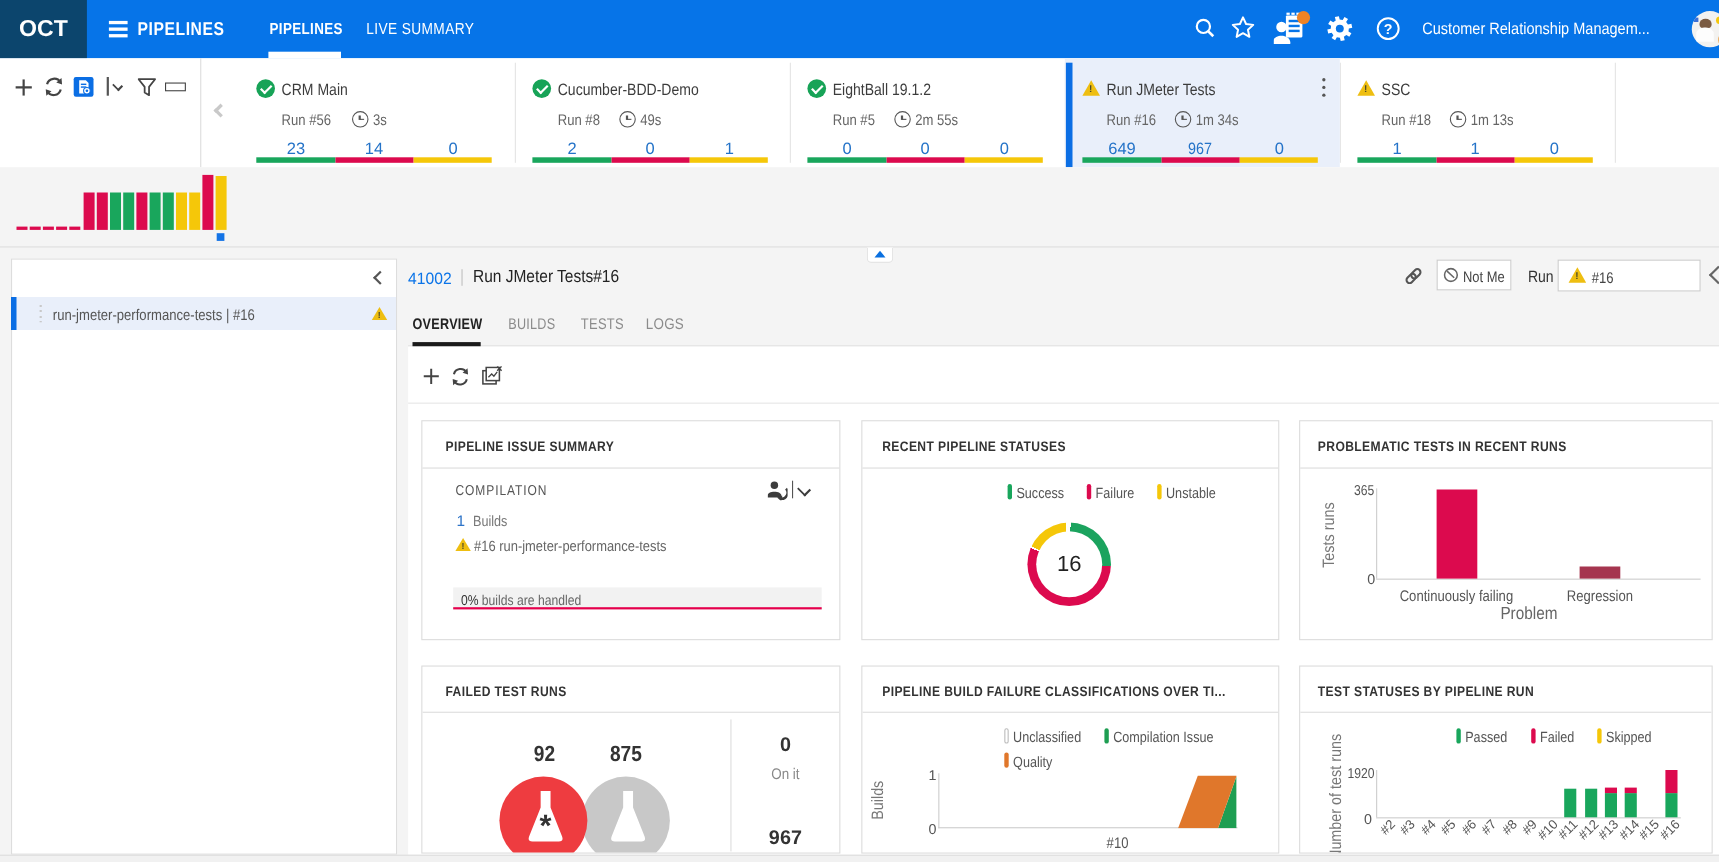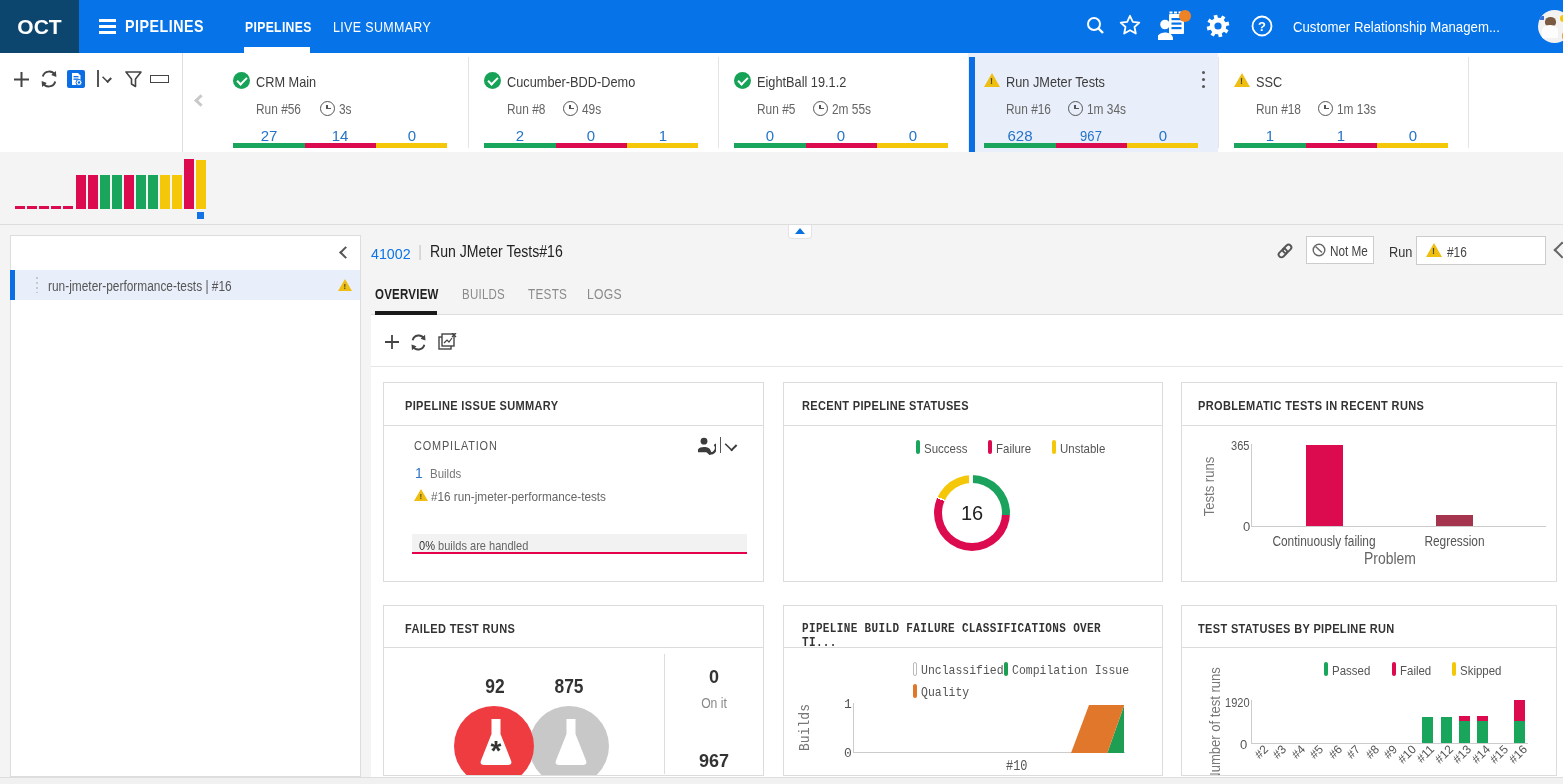--- a/index.html
+++ b/index.html
@@ -135,21 +135,21 @@
 
     <div class="abs" style="left:968px;top:53px;width:250px;height:99px;background:#e9effa;"></div>
     <div class="abs" style="left:969px;top:57px;width:6px;height:95px;background:#0b6ee4;"></div>
     <div class="abs" style="left:1202px;top:71px;width:3px;height:3px;background:#555;border-radius:50%;box-shadow:0 7px 0 #555, 0 14px 0 #555;"></div>
 
     <div class="abs ok-ic" style="left:233px;top:72px;"></div>
     <div class="abs" style="left:256px;top:73px;color:#3c3c3c;font-size:15px;;transform:scaleX(0.85);transform-origin:left top;">CRM Main</div>
     <div class="abs" style="left:256px;top:101px;color:#656565;font-size:14px;;transform:scaleX(0.85);transform-origin:left top;">Run #56</div>
     <div class="abs clock-ic" style="left:320px;top:101px;"></div>
     <div class="abs" style="left:339px;top:101px;color:#656565;font-size:14px;;transform:scaleX(0.85);transform-origin:left top;">3s</div>
-    <div class="abs num" style="left:233px;top:127px;">27</div>
+    <div class="abs num" style="left:233px;top:127px;">23</div>
     <div class="abs num" style="left:304px;top:127px;">14</div>
     <div class="abs num" style="left:376px;top:127px;">0</div>
     <div class="abs seg" style="left:233px;">
         <i class="sg"></i>
         <i class="sr"></i>
         <i class="sy"></i>
       </div>
 
     <div class="abs ok-ic" style="left:484px;top:72px;"></div>
     <div class="abs" style="left:507px;top:73px;color:#3c3c3c;font-size:15px;;transform:scaleX(0.85);transform-origin:left top;">Cucumber-BDD-Demo</div>
@@ -177,21 +177,21 @@
         <i class="sg"></i>
         <i class="sr"></i>
         <i class="sy"></i>
       </div>
 
     <div class="abs warn-ic" style="left:984px;top:73px;"></div>
     <div class="abs" style="left:1006px;top:73px;color:#3c3c3c;font-size:15px;;transform:scaleX(0.85);transform-origin:left top;">Run JMeter Tests</div>
     <div class="abs" style="left:1006px;top:101px;color:#656565;font-size:14px;;transform:scaleX(0.85);transform-origin:left top;">Run #16</div>
     <div class="abs clock-ic" style="left:1068px;top:101px;"></div>
     <div class="abs" style="left:1087px;top:101px;color:#656565;font-size:14px;;transform:scaleX(0.85);transform-origin:left top;">1m 34s</div>
-    <div class="abs num" style="left:984px;top:127px;">628</div>
+    <div class="abs num" style="left:984px;top:127px;">649</div>
     <div class="abs num" style="left:1055px;top:127px;;transform:scaleX(0.87);transform-origin:center top;">967</div>
     <div class="abs num" style="left:1127px;top:127px;">0</div>
     <div class="abs seg" style="left:984px;">
         <i class="sg"></i>
         <i class="sr"></i>
         <i class="sy"></i>
       </div>
 
     <div class="abs warn-ic" style="left:1234px;top:73px;"></div>
     <div class="abs" style="left:1256px;top:73px;color:#3c3c3c;font-size:15px;;transform:scaleX(0.85);transform-origin:left top;">SSC</div>
@@ -366,21 +366,21 @@
             <path d="M11.5 0 h9 v15 l10.5 26.5 q1.6 4.5 -3 4.5 h-24 q-4.6 0 -3 -4.5 L11.5 15 Z" fill="#fff"></path>
             <text x="16" y="41" text-anchor="middle" font-size="28" font-weight="bold" fill="#333" font-family="Liberation Sans, sans-serif">*</text>
           </svg>
       </div>
       <div class="abs" style="left:280px;top:48px;width:1px;height:120px;background:#ddd;"></div>
       <div class="abs" style="left:300px;top:61px;width:60px;text-align:center;color:#333;font-size:18px;font-weight:bold;">0</div>
       <div class="abs" style="left:300px;top:89px;width:60px;text-align:center;color:#888;font-size:14px;;transform:scaleX(0.87);transform-origin:center top;">On it</div>
       <div class="abs" style="left:300px;top:145px;width:60px;text-align:center;color:#333;font-size:18px;font-weight:bold;">967</div>
     </div>
 
-    <div class="abs" style="left:783px;top:605px;width:380px;height:171px;border:1px solid #dcdcdc;background:#fff;overflow:hidden;font-family:Liberation Mono, monospace;">
+    <div class="abs" style="left:783px;top:605px;width:380px;height:171px;border:1px solid #dcdcdc;background:#fff;overflow:hidden;">
       <div class="abs wtitle" style="left:18px;top:16px;;transform:scaleX(0.88);transform-origin:left top;">PIPELINE BUILD FAILURE CLASSIFICATIONS OVER TI...</div>
       <div class="abs" style="left:0;top:41px;width:378px;height:1px;background:#dcdcdc;"></div>
       <div class="abs" style="left:129px;top:56px;width:4px;height:14px;background:#fff;border:1px solid #bbb;border-radius:2px;"></div>
       <div class="abs" style="left:137px;top:57px;color:#555;font-size:13.5px;;transform:scaleX(0.85);transform-origin:left top;">Unclassified</div>
       <div class="abs" style="left:220px;top:56px;width:4px;height:14px;background:#1e9e52;border-radius:2px;"></div>
       <div class="abs" style="left:228px;top:57px;color:#555;font-size:13.5px;;transform:scaleX(0.85);transform-origin:left top;">Compilation Issue</div>
       <div class="abs" style="left:129px;top:78px;width:4px;height:14px;background:#e0772b;border-radius:2px;"></div>
       <div class="abs" style="left:137px;top:79px;color:#555;font-size:13.5px;;transform:scaleX(0.85);transform-origin:left top;">Quality</div>
       <div class="abs rot" style="left:-6px;top:113px;">Builds</div>
       <div class="abs" style="left:60px;top:91px;color:#555;font-size:13px;">1</div>

